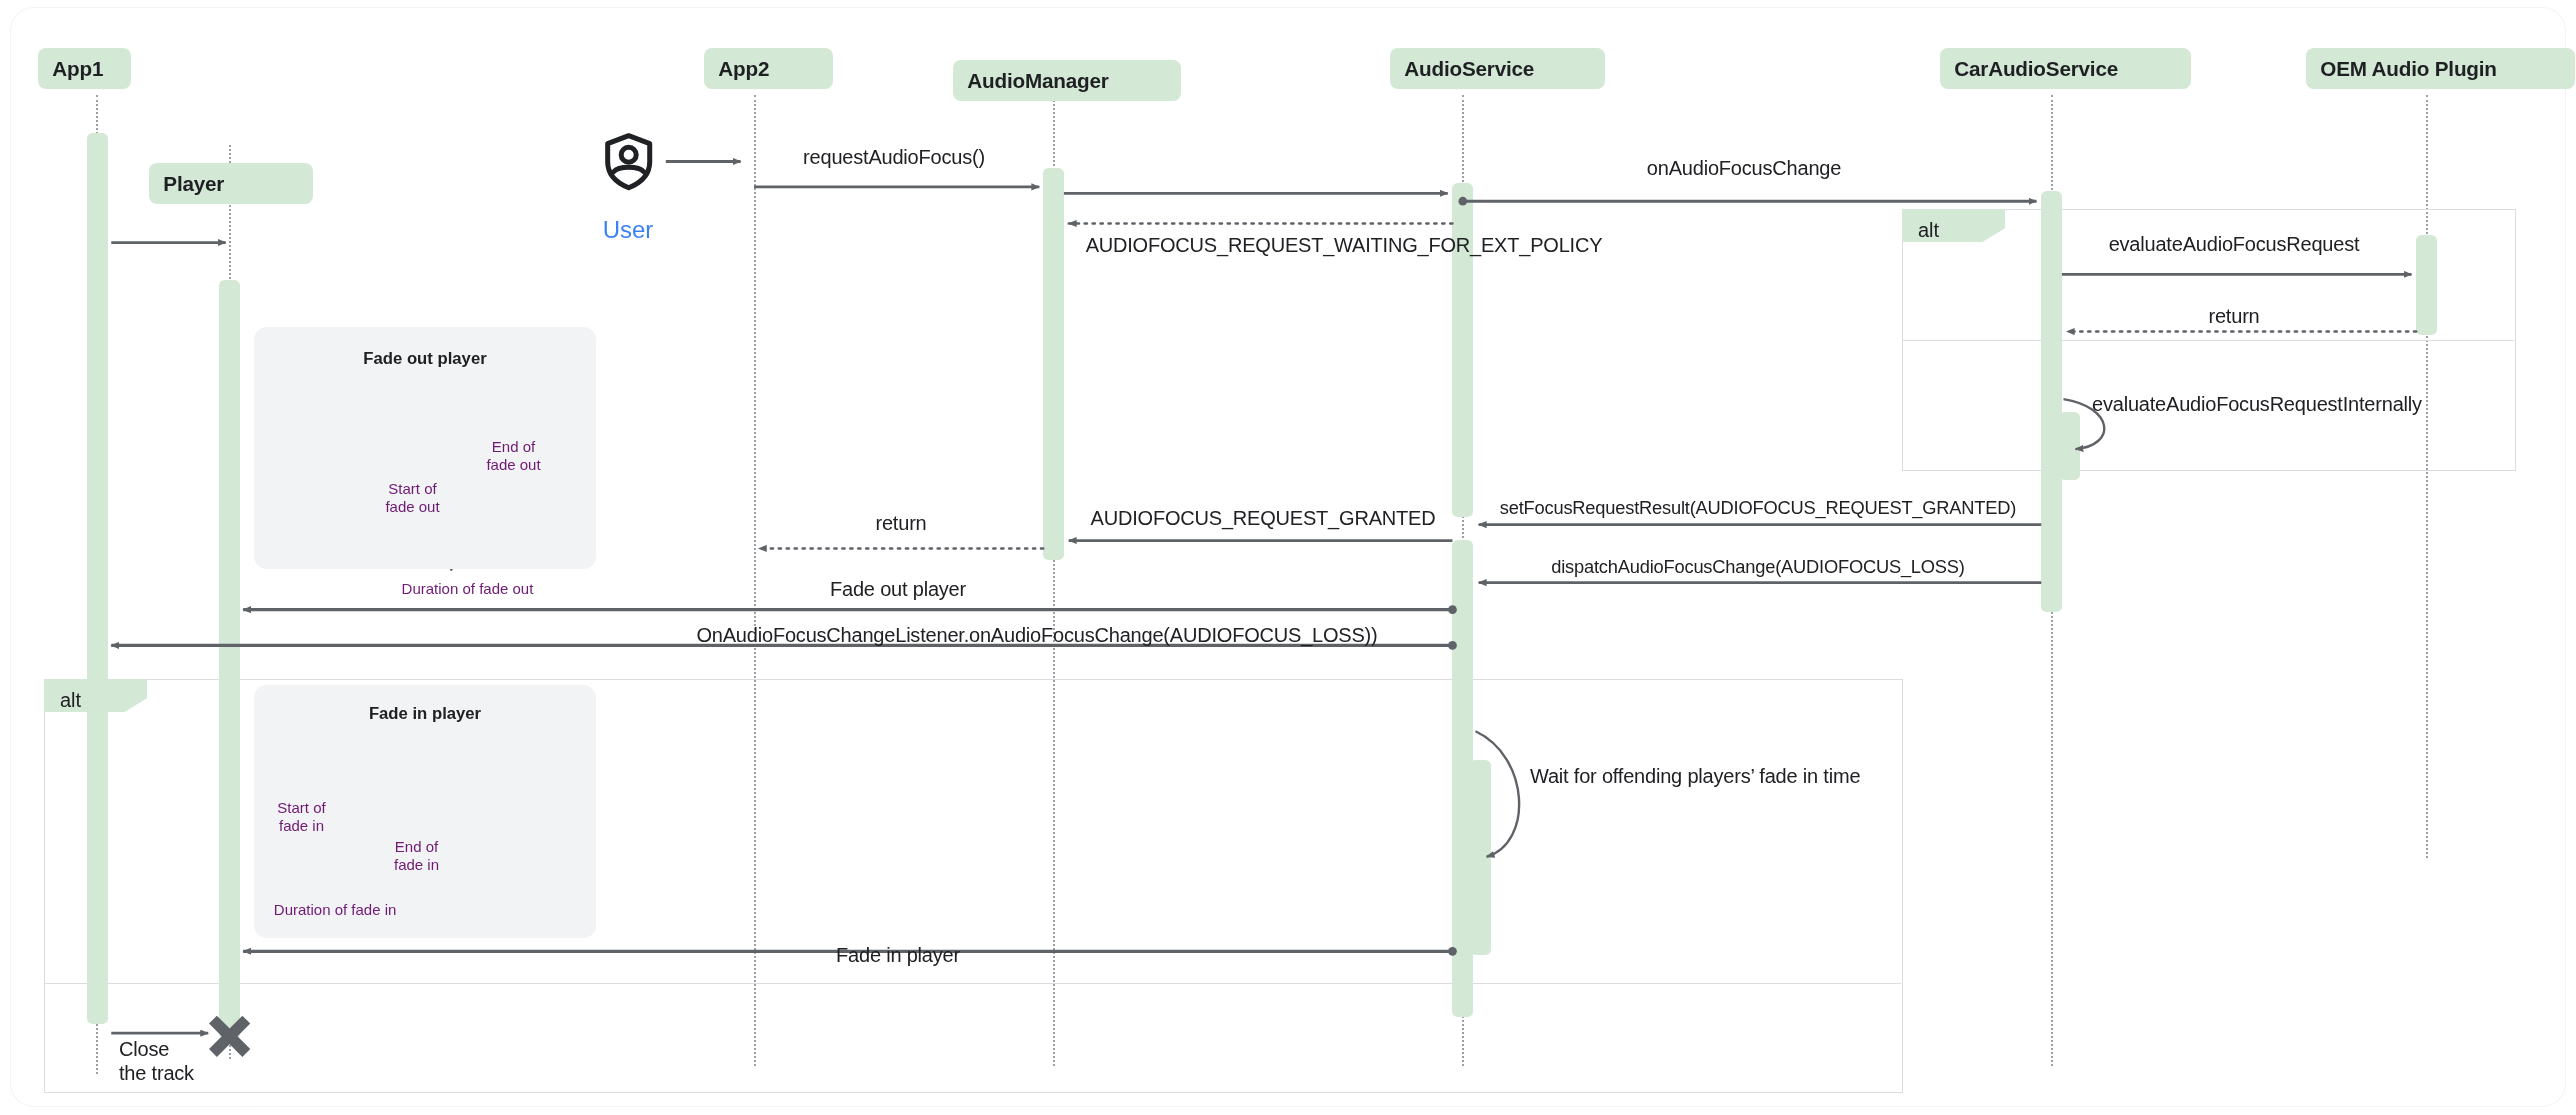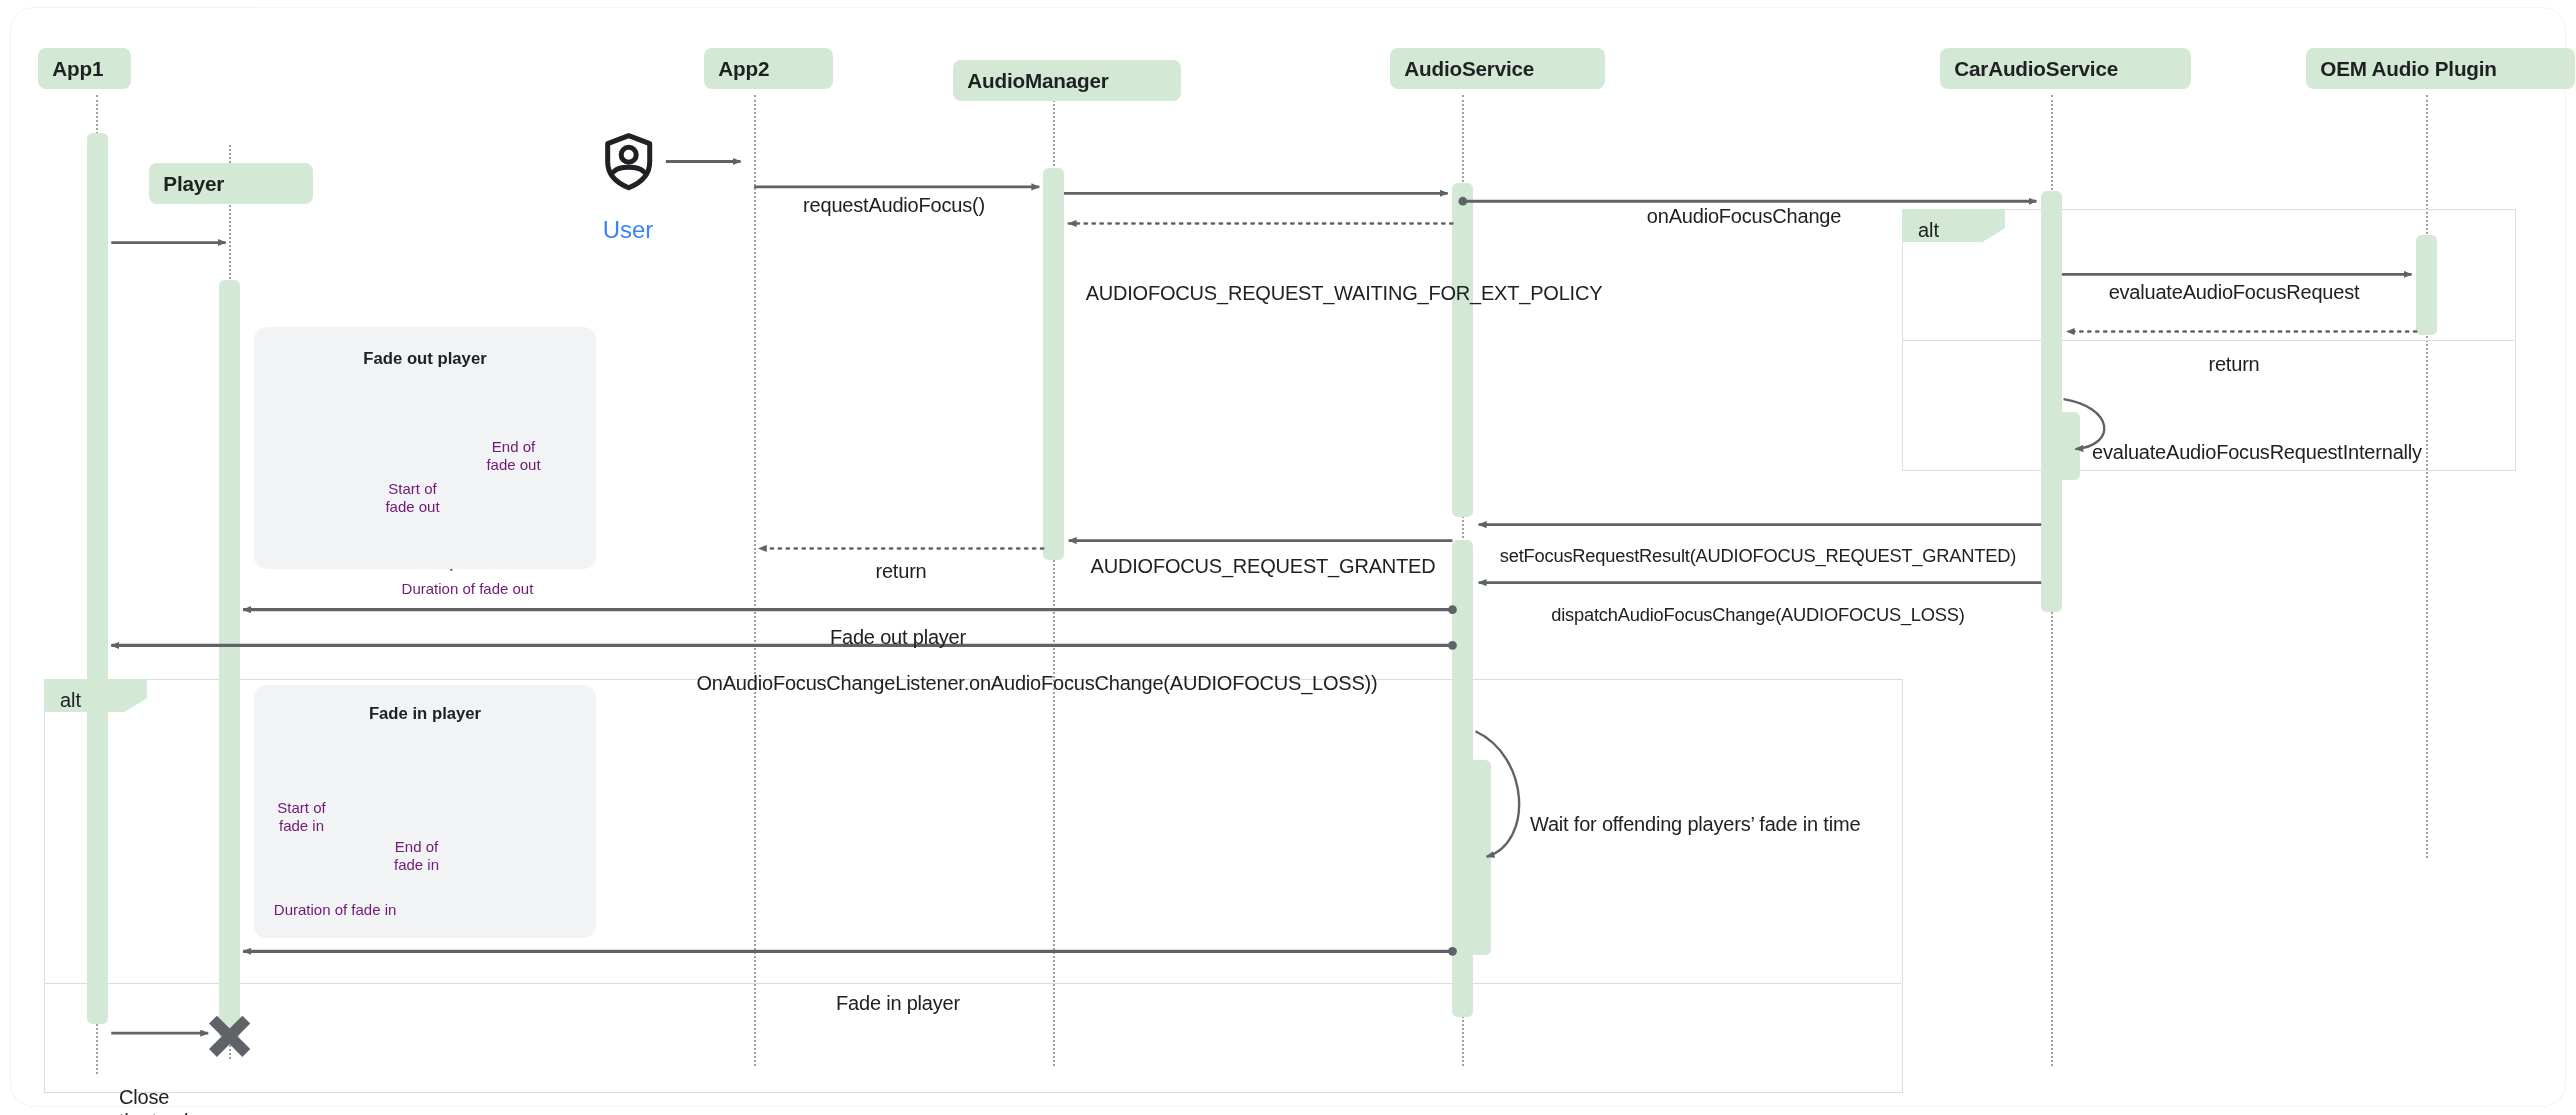--- a/index.html
+++ b/index.html
@@ -3,21 +3,21 @@
 <meta charset="utf-8">
 <style>
   html,body{margin:0;padding:0;background:#ffffff;}
   body{font-family:"Liberation Sans","DejaVu Sans",sans-serif;}
   #canvas{position:relative;width:2576px;height:1116px;background:#fff;overflow:hidden;}
   .page-card{position:absolute;left:11px;top:8px;width:2554px;height:1098px;background:#fff;border-radius:22px;box-shadow:0 0 0 0.8px #f0f0f0;}
   .lifeline-head{position:absolute;background:#d3e8d5;border-radius:8px;display:flex;align-items:center;justify-content:flex-start;
     font-weight:700;font-size:20.7px;color:#1f2023;letter-spacing:-0.2px;white-space:nowrap;padding:0 14.3px;height:41px;}
   .lifeline{position:absolute;width:0;border-left:2.4px dotted #9aa0a6;}
   .activation{position:absolute;background:#d3e8d5;border-radius:5.6px;}
-  .msg-label{position:absolute;font-size:20px;color:#202124;white-space:nowrap;letter-spacing:-0.2px;margin-top:48px;}
+  .msg-label{position:absolute;font-size:20px;color:#202124;white-space:nowrap;letter-spacing:-0.2px;}
   .msg-label.center{transform:translateX(-50%);}
   .frag{position:absolute;border:0.8px solid #dadce0;background:transparent;}
   .frag-div{position:absolute;height:0;border-top:0.8px solid #dadce0;}
   .frag-tag{position:absolute;background:#d3e8d5;font-size:20px;color:#202124;display:flex;align-items:flex-end;padding-left:16px;
     height:33px;width:87px;clip-path:polygon(0 0,100% 0,100% 58%,78% 100%,0 100%);}
   .chart-card{position:absolute;background:#f1f3f4;border-radius:12.7px;}
   .chart-title{position:absolute;left:0;right:0;text-align:center;font-weight:700;font-size:16.7px;color:#202124;}
   .chart-note{position:absolute;font-size:15px;color:#701a75;text-align:center;line-height:1.18;white-space:pre-line;}
   .user-label{position:absolute;font-size:24px;color:#3b82f6;text-align:center;}
   svg.overlay{position:absolute;left:0;top:0;width:2576px;height:1116px;pointer-events:none;}

